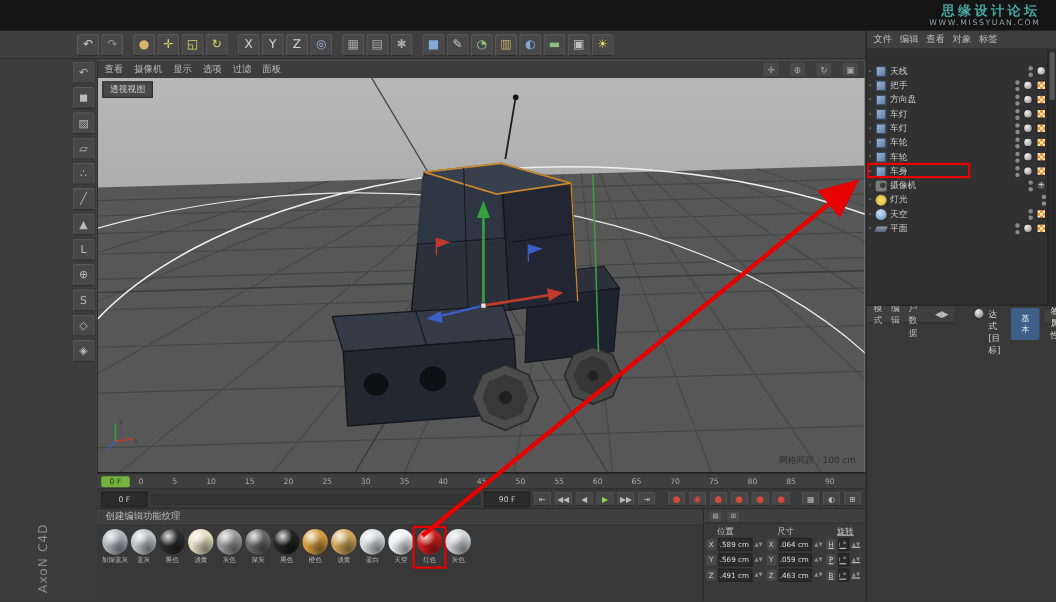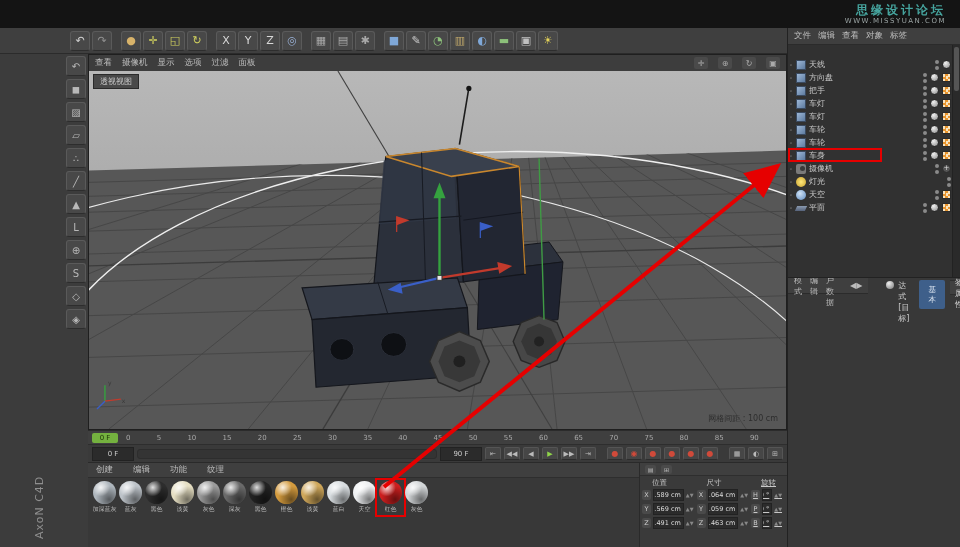--- a/index.html
+++ b/index.html
@@ -46,21 +46,21 @@
   .transport{height:18px;background:#3a3a3a;border-top:1px solid #2e2e2e;display:flex;align-items:center;gap:3px;padding:0 4px;box-sizing:border-box;}
   .tfield{width:40px;height:12px;background:#2b2b2b;border:1px solid #222;color:#ccc;font-size:7px;display:flex;align-items:center;justify-content:center;flex:0 0 auto;}
   .tspacer{flex:1;height:8px;background:#343434;border:1px solid #2d2d2d;border-radius:3px;}
   .tbtn{min-width:16px;height:13px;background:#464646;border:1px solid #555;border-bottom-color:#2d2d2d;border-radius:2px;color:#bbb;font-size:7px;display:flex;align-items:center;justify-content:center;padding:0 1px;box-sizing:border-box;}
   .tbtn.play{color:#8fd44a;}
   .tbtn.rec{color:#d04a3a;font-size:8px;}
 
   
   .bottom{flex:1;display:flex;border-top:1px solid #2a2a2a;min-height:0;}
   .mats{width:552px;display:flex;flex-direction:column;background:#383838;border-right:1px solid #2a2a2a;box-sizing:border-box;flex:0 0 auto;}
-  .mat-menu{height:14px;display:flex;gap:20px;align-items:center;padding:0 8px;font-size:8.5px;color:#bbb;background:#3f3f3f;border-bottom:1px solid #2e2e2e;}
+  .mat-menu{height:14px;display:flex;gap:0;align-items:center;padding:0 8px;font-size:8.5px;color:#bbb;background:#3f3f3f;border-bottom:1px solid #2e2e2e;}
   .mat-row{flex:1;display:flex;align-items:flex-start;padding:3px 2px 0 4px;gap:1px;}
   .mat{width:25px;display:flex;flex-direction:column;align-items:center;gap:1px;position:relative;}
   .sphere{width:23px;height:23px;border-radius:50%;position:relative;background:#888;}
   .sphere::after{content:"";position:absolute;inset:0;border-radius:50%;background:radial-gradient(circle at 34% 28%,rgba(255,255,255,.85),rgba(255,255,255,0) 40%),radial-gradient(circle at 70% 80%,rgba(0,0,0,.5),rgba(0,0,0,0) 55%);}
   .mat-label{font-size:6px;color:#bbb;max-width:25px;overflow:hidden;white-space:nowrap;}
   .mat-hl{outline:2px solid #e60000;outline-offset:1px;}
 
   .coords{flex:1;background:#3a3a3a;display:flex;flex-direction:column;font-size:7px;min-width:0;}
   .coords-head{height:12px;display:flex;align-items:center;gap:5px;padding:0 5px;background:#3f3f3f;border-bottom:1px solid #2e2e2e;color:#aaa;}
   .chbtn{width:11px;height:9px;background:#4a4a4a;border-radius:2px;display:flex;align-items:center;justify-content:center;font-size:6px;color:#bbb;}
@@ -498,33 +498,33 @@
               <span class="om-sp"></span>
               <span class="dots">
                 <i></i>
                 <i></i>
               </span>
               <span class="tag tag-phong"></span>
             </div>
           <div class="om-row">
               <span class="om-dot">∘</span>
               <span class="oi oi-cube"></span>
+              <span class="om-name">把手</span>
+              <span class="om-sp"></span>
+              <span class="dots">
+                <i></i>
+                <i></i>
+              </span>
+              <span class="tag tag-phong"></span>
+              <span class="tag tag-tex"></span>
+            </div>
+          <div class="om-row">
+              <span class="om-dot">∘</span>
+              <span class="oi oi-cube"></span>
               <span class="om-name">方向盘</span>
-              <span class="om-sp"></span>
-              <span class="dots">
-                <i></i>
-                <i></i>
-              </span>
-              <span class="tag tag-phong"></span>
-              <span class="tag tag-tex"></span>
-            </div>
-          <div class="om-row">
-              <span class="om-dot">∘</span>
-              <span class="oi oi-cube"></span>
-              <span class="om-name">把手</span>
               <span class="om-sp"></span>
               <span class="dots">
                 <i></i>
                 <i></i>
               </span>
               <span class="tag tag-phong"></span>
               <span class="tag tag-tex"></span>
             </div>
           <div class="om-row">
               <span class="om-dot">∘</span>

